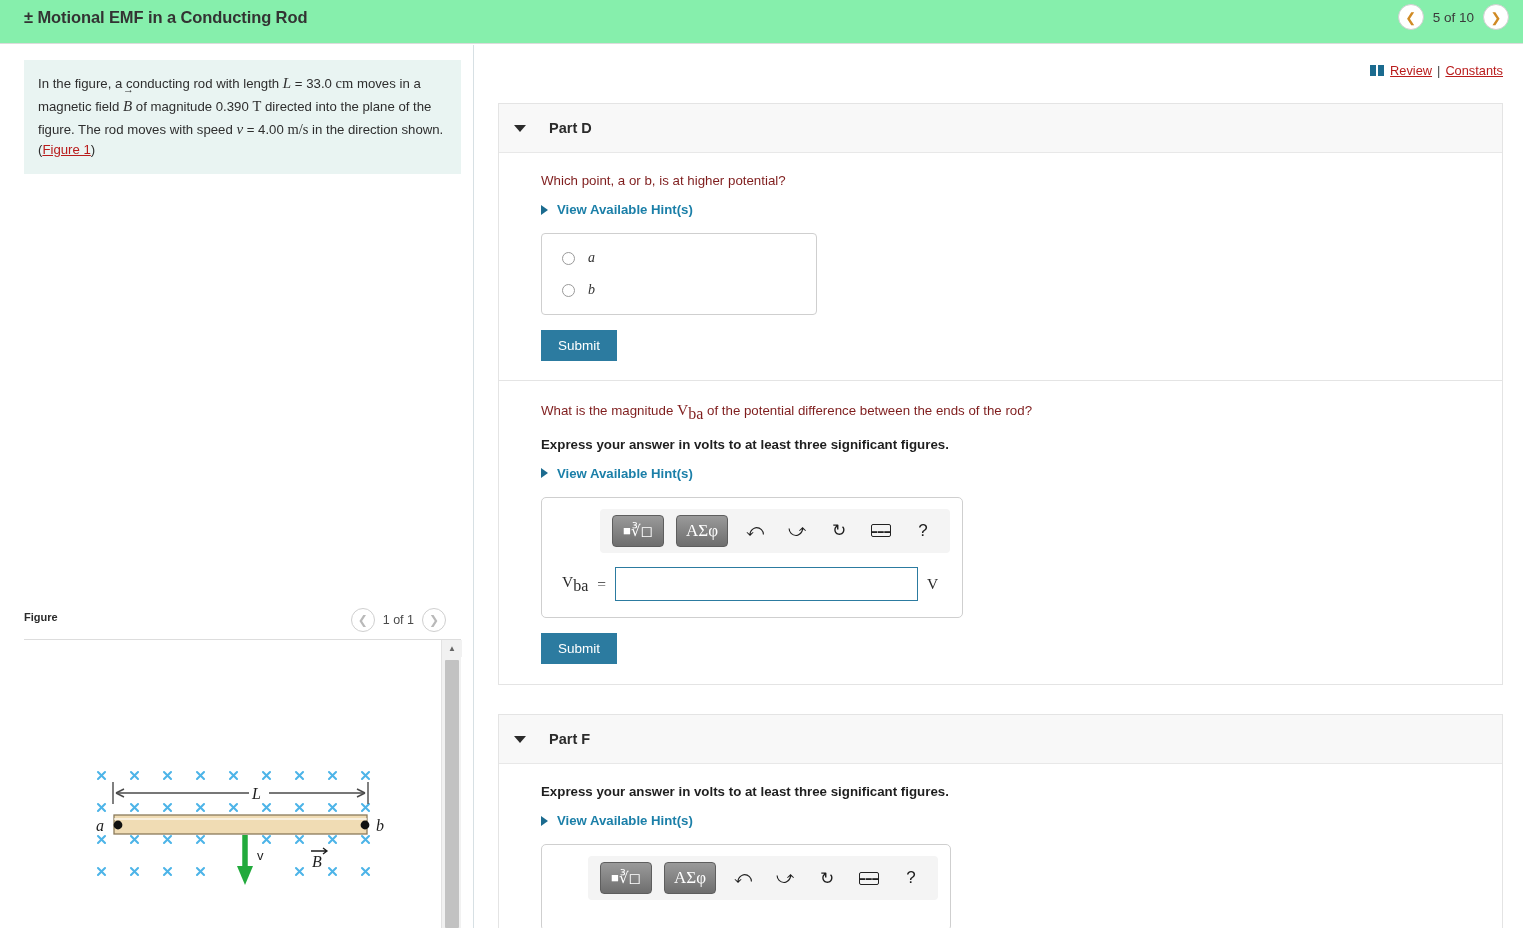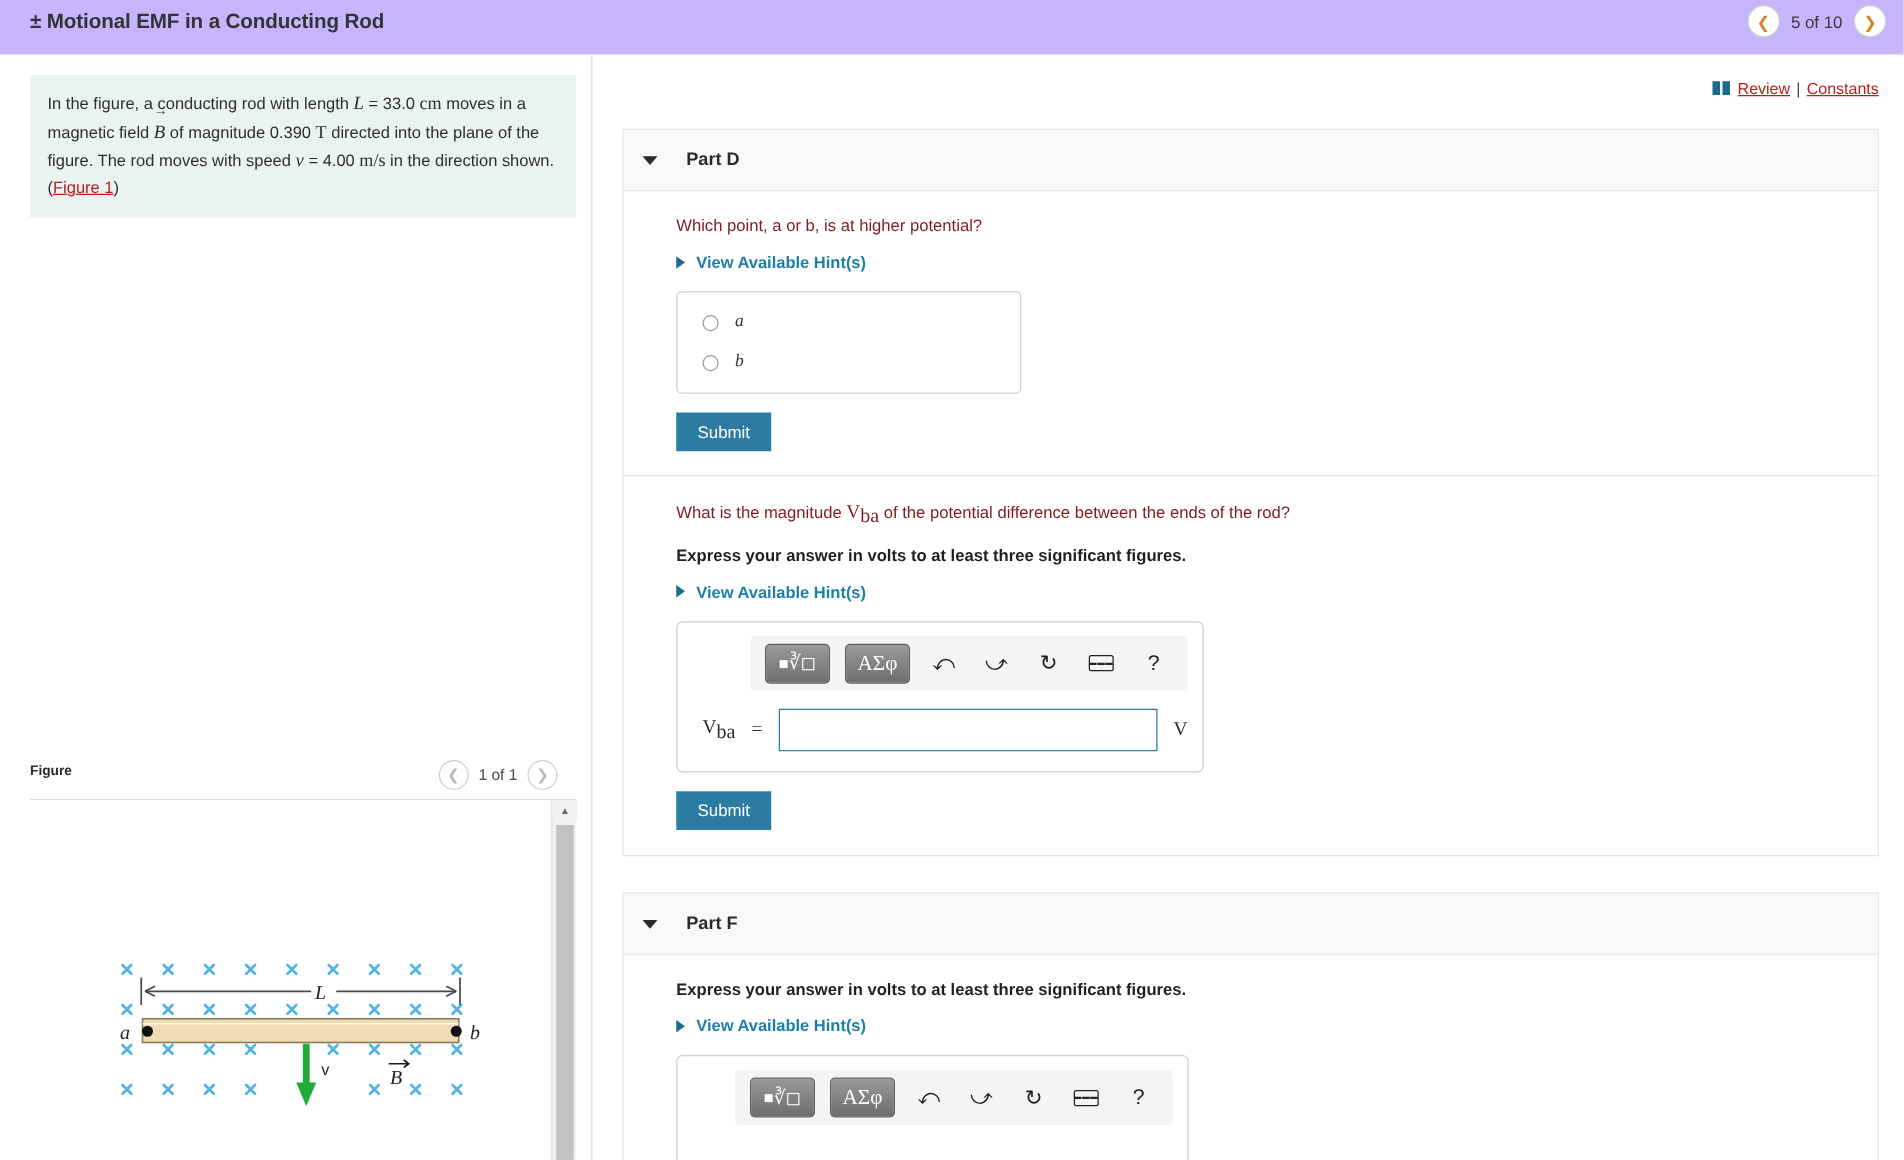--- a/index.html
+++ b/index.html
@@ -9,21 +9,21 @@
     background: #ffffff;
     font-family: "Liberation Sans", sans-serif;
     color: #2b2b2b;
     overflow: hidden;
   }
   .app { position: relative; width: 1523px; height: 928px; }
 
   
   .topbar {
     position: absolute; left: 0; top: 0; width: 1523px; height: 44px;
-    border-bottom: 1px solid #dcdcdc; background: #c4b5fd;
+    border-bottom: 1px solid #dcdcdc; background: #86efac;
   }
   .topbar-title {
     position: absolute; left: 24px; top: 8px;
     font-size: 16.5px; font-weight: bold; color: #333; letter-spacing: -0.1px;
   }
   .pager { position: absolute; right: 14px; top: 4px; display: flex; align-items: center; gap: 9px; }
   .circ-btn {
     width: 26px; height: 26px; border-radius: 50%;
     border: 1px solid #cfcfcf; background: #fff;
     display: flex; align-items: center; justify-content: center;
@@ -150,21 +150,21 @@
   }
   .tb-icon {
     width: 30px; height: 28px; display: flex; align-items: center; justify-content: center;
     color: #1c1c1c; font-size: 17px; cursor: pointer;
   }
   .kbd-glyph {
     width: 20px; height: 13px; border: 1.6px solid #222; border-radius: 2px;
     display: flex; align-items: center; justify-content: center;
   }
   .kbd-glyph span { font-size: 6px; letter-spacing: 0.5px; color: #222; line-height: 1; }
-  .ans-row { display: flex; align-items: center; gap: 9px; padding-left: 8px; justify-content: space-between; }
+  .ans-row { display: flex; align-items: center; gap: 9px; padding-left: 8px; }
   .ans-var { font-family: "Liberation Serif", serif; font-size: 15.5px; }
   .sub { font-size: 16px; vertical-align: sub; }
   .ans-input {
     width: 303px; height: 34px; border: 1px solid #2c7ba0; background: #fff;
     outline: none; font-size: 13px; padding: 0 7px; font-family: "Liberation Sans", sans-serif;
   }
   .ans-unit { font-family: "Liberation Serif", serif; font-size: 15.5px; }
 </style>
 </head>
 <body>

